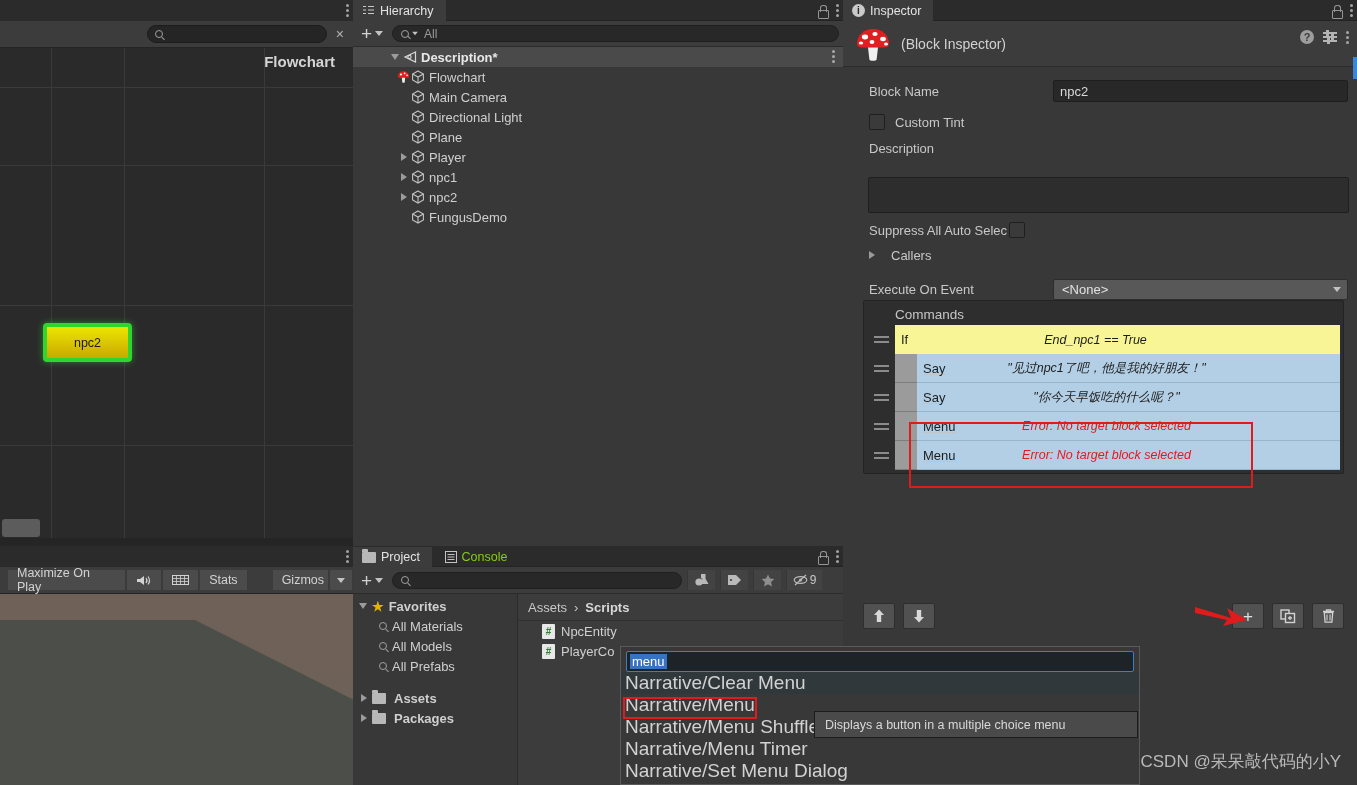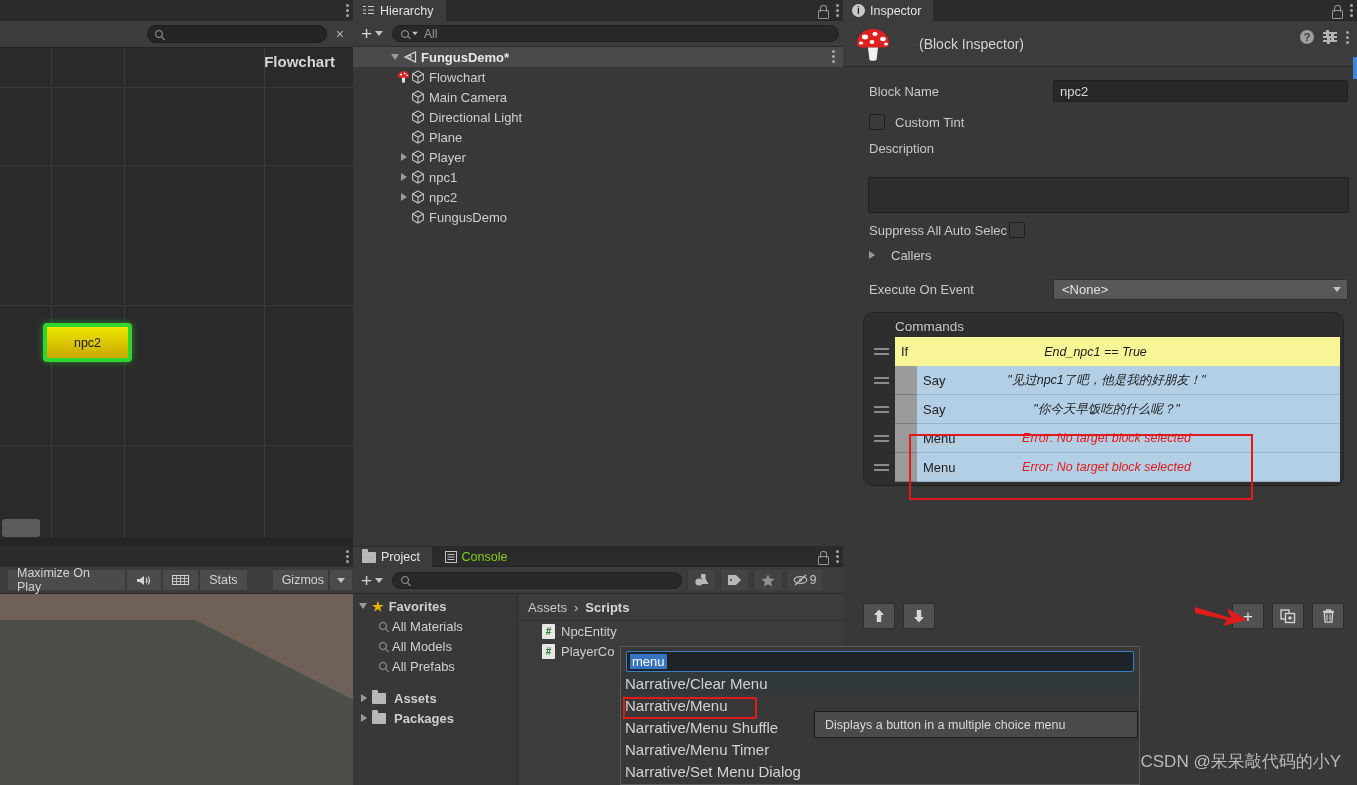--- a/index.html
+++ b/index.html
@@ -172,21 +172,21 @@
   .asset-row { height:20px;display:flex;align-items:center;gap:6px;padding-left:24px;font-size:13px;color:#cfcfcf;}
   .cs-icon {
     width:13px;height:15px;background:#e8e8e8;border-radius:1px;position:relative;flex:0 0 auto;
     color:#2f7d32;font-size:10px;font-weight:bold;display:flex;align-items:center;justify-content:center;
   }
 
   
   #inspector { left:843px; top:0; width:514px; height:785px; background:#383838; }
   #insp-head {
     height:46px; background:#3c3c3c; display:flex; align-items:center;
-    position:relative; border-bottom:1px solid #2b2b2b; padding-left:10px; gap:26px;
+    position:relative; border-bottom:1px solid #2b2b2b; padding-left:10px; gap:8px;
   }
   .insp-title { font-size:14px; color:#d2d2d2; }
   .insp-head-icons { position:absolute; right:8px; top:9px; display:flex; align-items:center; gap:9px; }
   .help-icon {
     width:14px;height:14px;border-radius:50%;background:#9d9d9d;color:#3c3c3c;
     font-size:11px;font-weight:bold;display:flex;align-items:center;justify-content:center;
   }
   .preset-icon { width:14px;height:12px;position:relative; }
   .preset-icon i { position:absolute;left:0;width:14px;height:1.6px;background:#b4b4b4;display:block;}
   .preset-icon i:nth-child(1){top:1px;} .preset-icon i:nth-child(2){top:5px;} .preset-icon i:nth-child(3){top:9px;}
@@ -206,22 +206,22 @@
     background:#2d2d2d;border:1px solid #1f1f1f;border-radius:2px;height:36px;
   }
   .dropdown {
     background:#585858;border:1px solid #2d2d2d;border-radius:2px;height:21px;
     display:flex;align-items:center;justify-content:space-between;padding:0 6px 0 8px;
     font-size:13px;color:#e2e2e2;
   }
 
   
   #commands-box {
-    position:absolute; left:20px; top:312px; width:481px;
-    background:#2e2e2e; border:1px solid #232323; border-radius:10px; padding:3px;
+    position:absolute; left:20px; top:300px; width:481px;
+    background:#2e2e2e; border:1px solid #232323; border-radius:2px; padding:3px;
   }
   .cmd-header { height:21px; display:flex; align-items:center; padding-left:28px;
     font-size:13.5px; color:#c6c6c6; }
   .cmd-row { height:29px; display:flex; align-items:stretch; }
   .cmd-handle { width:28px; display:flex; align-items:center; justify-content:center; }
   .cmd-handle span { width:15px;height:7px;position:relative;display:block; }
   .cmd-handle span::before, .cmd-handle span::after {
     content:'';position:absolute;left:0;width:15px;height:1.6px;background:#8b8b8b;
   }
   .cmd-handle span::before{top:0;} .cmd-handle span::after{top:5px;}
@@ -256,21 +256,21 @@
     background:#383838; border:1px solid #5a5a5a; z-index:40;
   }
   #cmd-popup .pop-input {
     margin:4px 5px 0 5px; height:21px; background:#1d2326; border:1px solid #3a7fc4;
     border-radius:2px; display:flex; align-items:center; padding:0 3px;
   }
   #cmd-popup .pop-input .sel {
     background:#3673c2; color:#ffffff; font-size:13px; padding:0 2px;
   }
   .pop-item { height:22px; display:flex; align-items:center; padding-left:4px;
-    font-size:15px; color:#d2d2d2; }
+    font-size:19px; color:#d2d2d2; }
   .pop-item.hl { background:#31383b; }
   #popup-redbox { position:absolute; left:2px; top:50px; width:134px; height:22px;
     border:2px solid #e01b1b; }
 
   #tooltip {
     position:absolute; left:814px; top:711px; width:324px; height:27px;
     background:#4a4a4a; border:1px solid #1d1d1d;
     display:flex; align-items:center; padding-left:10px;
     font-size:12.5px; color:#d8d8d8; z-index:50;
   }
@@ -381,21 +381,21 @@
       </div>
     </div>
     <div id="hierarchy-rows">
         <div class="hrow scene">
           <span style="display:inline-block;width:34px"></span>
           <span class="foldout open"></span>
           <svg class="scene-icon" viewBox="0 0 14 14" aria-hidden="true">
             <path d="M12.5 2 L2 7 L12.5 12 Z" fill="none" stroke="#d8d8d8" stroke-width="1.2"></path>
             <circle cx="6.5" cy="7" r="1.6" fill="none" stroke="#d8d8d8" stroke-width="1.1"></circle>
           </svg>
-          <span>FungusDemo*</span>
+          <span>Description*</span>
           <span class="kebab" style="position:absolute;right:8px;top:3px">
             <i></i>
             <i></i>
             <i></i>
           </span>
         </div>
         <div class="hrow">
           <span style="display:inline-block;width:44px"></span>
           <span class="foldout blank"></span>
           <span style="position:absolute;left:44px;top:3px"><svg class="mushroom" viewBox="0 0 14 15" aria-hidden="true">

